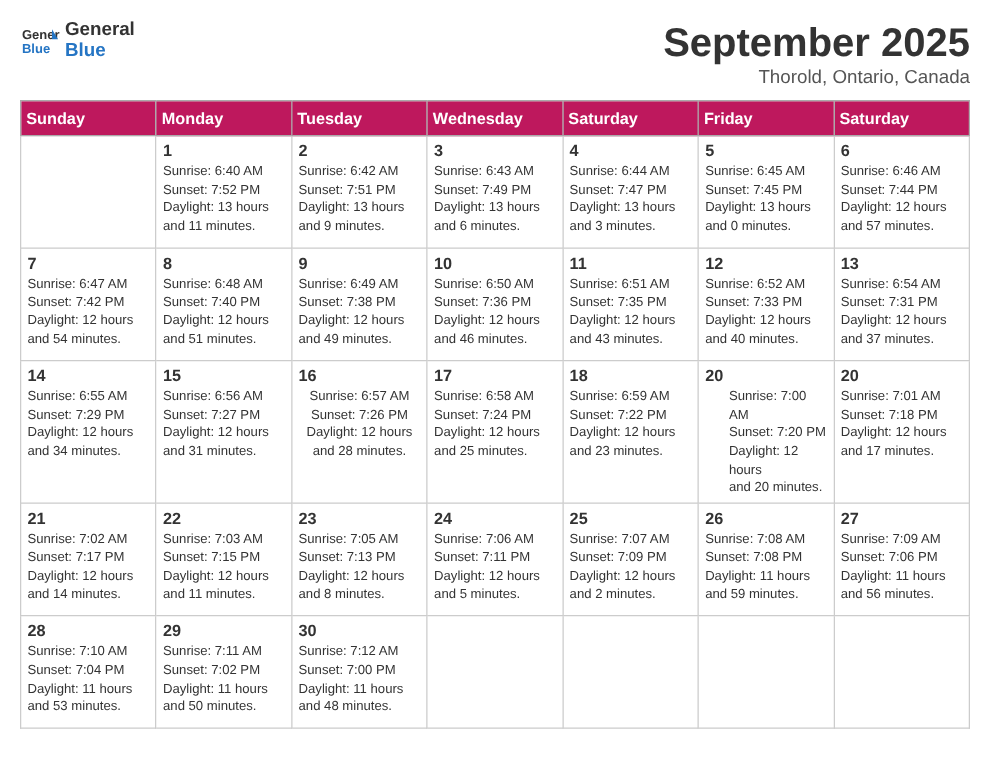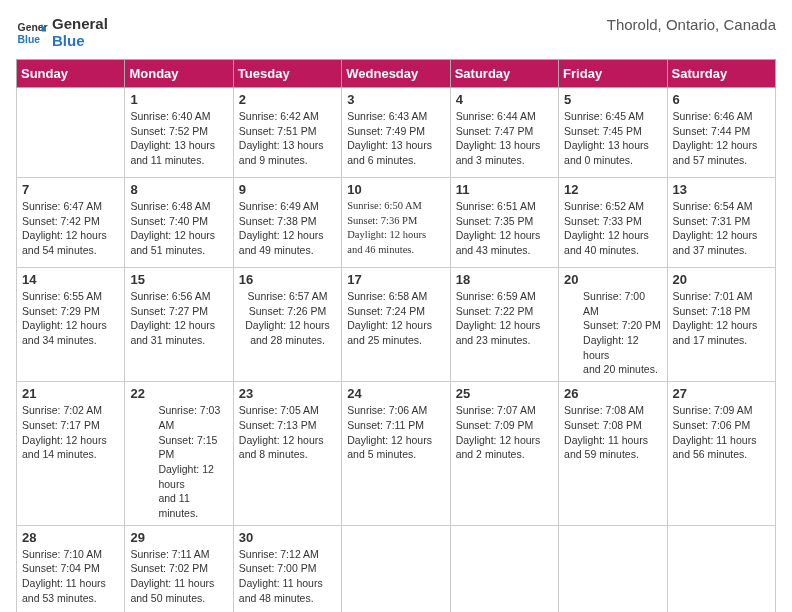--- a/index.html
+++ b/index.html
@@ -83,20 +83,21 @@
       <text x="2" y="18" font-size="13" font-weight="bold" fill="#333" font-family="Arial">General</text>
       <text x="2" y="32" font-size="13" font-weight="bold" fill="#2575c4" font-family="Arial">Blue</text>
       <polygon points="32,8 38,18 32,18" fill="#2575c4"></polygon>
     </svg>
     <div style="line-height:1.1;">
       <div style="font-size:15px;font-weight:bold;color:#333;">General</div>
       <div style="font-size:15px;font-weight:bold;color:#2575c4;">Blue</div>
     </div>
   </div>
   <div class="title-block">
+    <div class="month-title">September 2025</div>
     <div class="location-title">Thorold, Ontario, Canada</div>
   </div>
 </div>
 
 <table>
   <thead>
     <tr>
     <th>Sunday</th>
         <th>Monday</th>
         <th>Tuesday</th>
@@ -169,21 +170,21 @@
         </td>
         <td>
           <span class="day-number">9</span>
           <div class="day-info" style="white-space: pre-line;">Sunrise: 6:49 AM
 Sunset: 7:38 PM
 Daylight: 12 hours
 and 49 minutes.</div>
         </td>
         <td>
           <span class="day-number">10</span>
-          <div class="day-info" style="white-space: pre-line; font-family: Liberation Serif, serif;">Sunrise: 6:50 AM
+          <div class="day-info" style="white-space: pre-line;">Sunrise: 6:50 AM
 Sunset: 7:36 PM
 Daylight: 12 hours
 and 46 minutes.</div>
         </td>
         <td>
           <span class="day-number">11</span>
           <div class="day-info" style="white-space: pre-line;">Sunrise: 6:51 AM
 Sunset: 7:35 PM
 Daylight: 12 hours
 and 43 minutes.</div>
@@ -257,21 +258,21 @@
       <tr>
         <td>
           <span class="day-number">21</span>
           <div class="day-info" style="white-space: pre-line;">Sunrise: 7:02 AM
 Sunset: 7:17 PM
 Daylight: 12 hours
 and 14 minutes.</div>
         </td>
         <td>
           <span class="day-number">22</span>
-          <div class="day-info" style="white-space: pre-line; margin-left: 28px;">Sunrise: 7:03 AM
+          <div class="day-info" style="white-space: pre-line;">Sunrise: 7:03 AM
 Sunset: 7:15 PM
 Daylight: 12 hours
 and 11 minutes.</div>
         </td>
         <td>
           <span class="day-number">23</span>
           <div class="day-info" style="white-space: pre-line;">Sunrise: 7:05 AM
 Sunset: 7:13 PM
 Daylight: 12 hours
 and 8 minutes.</div>

